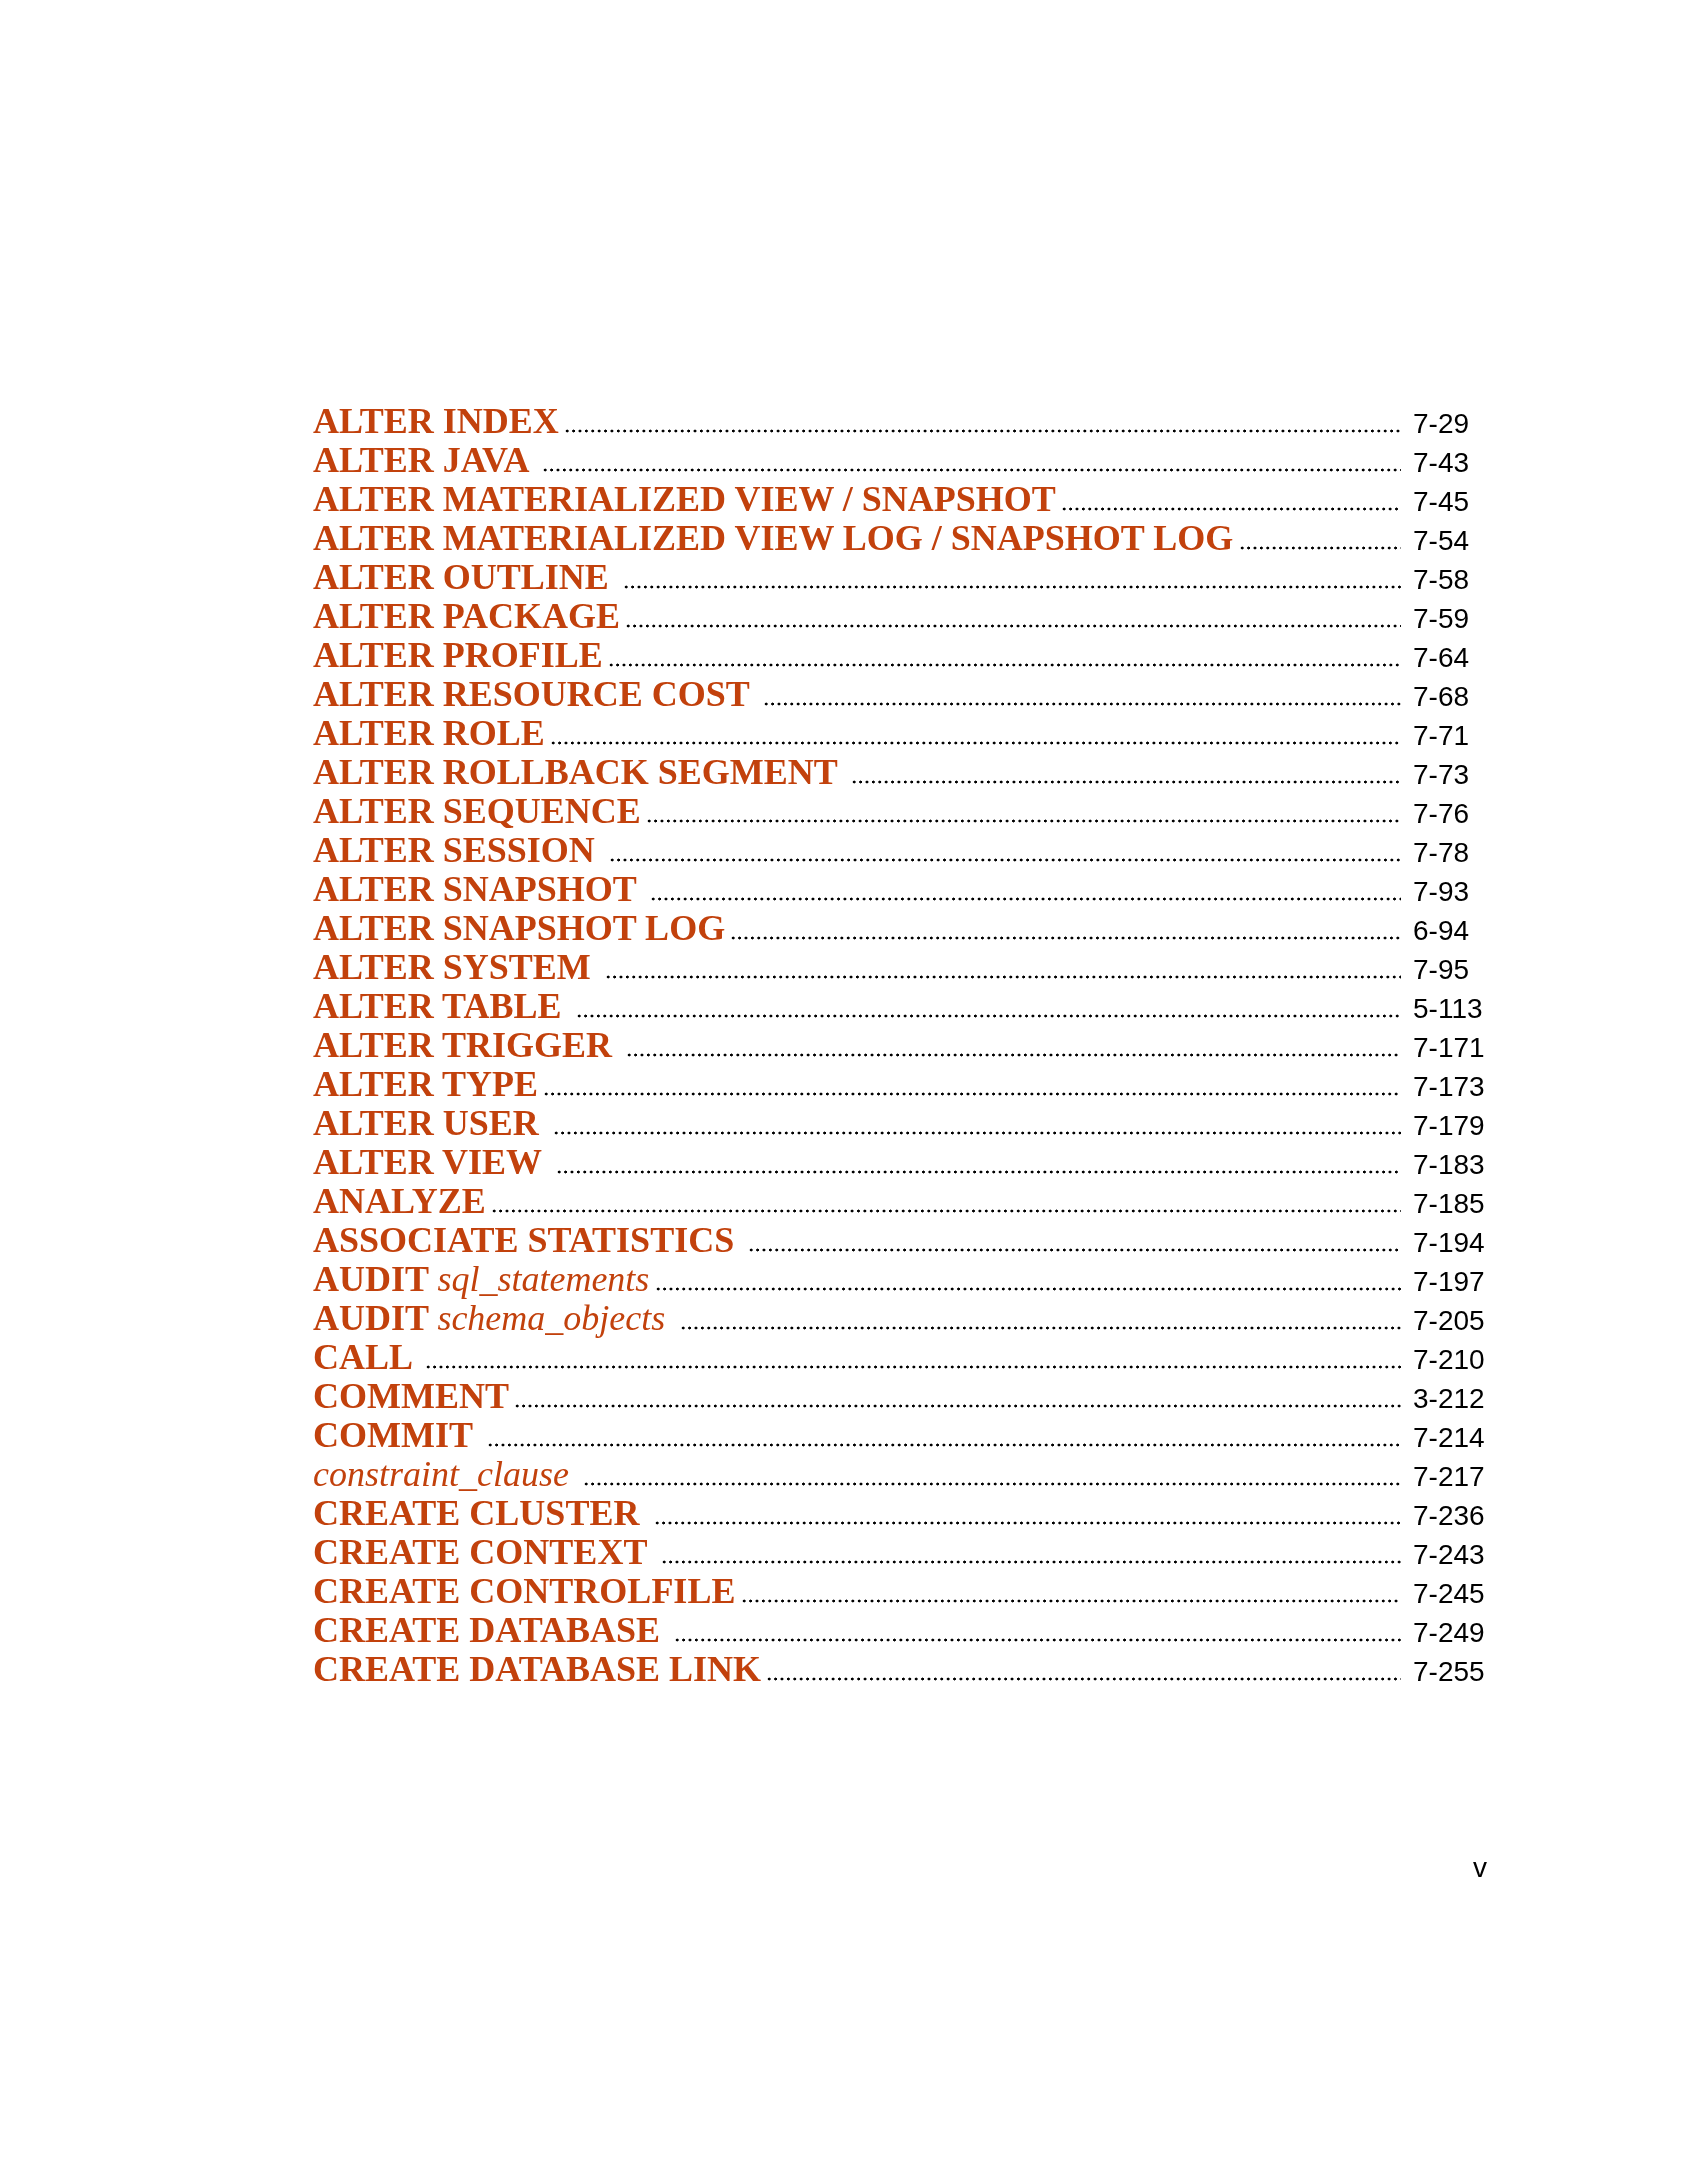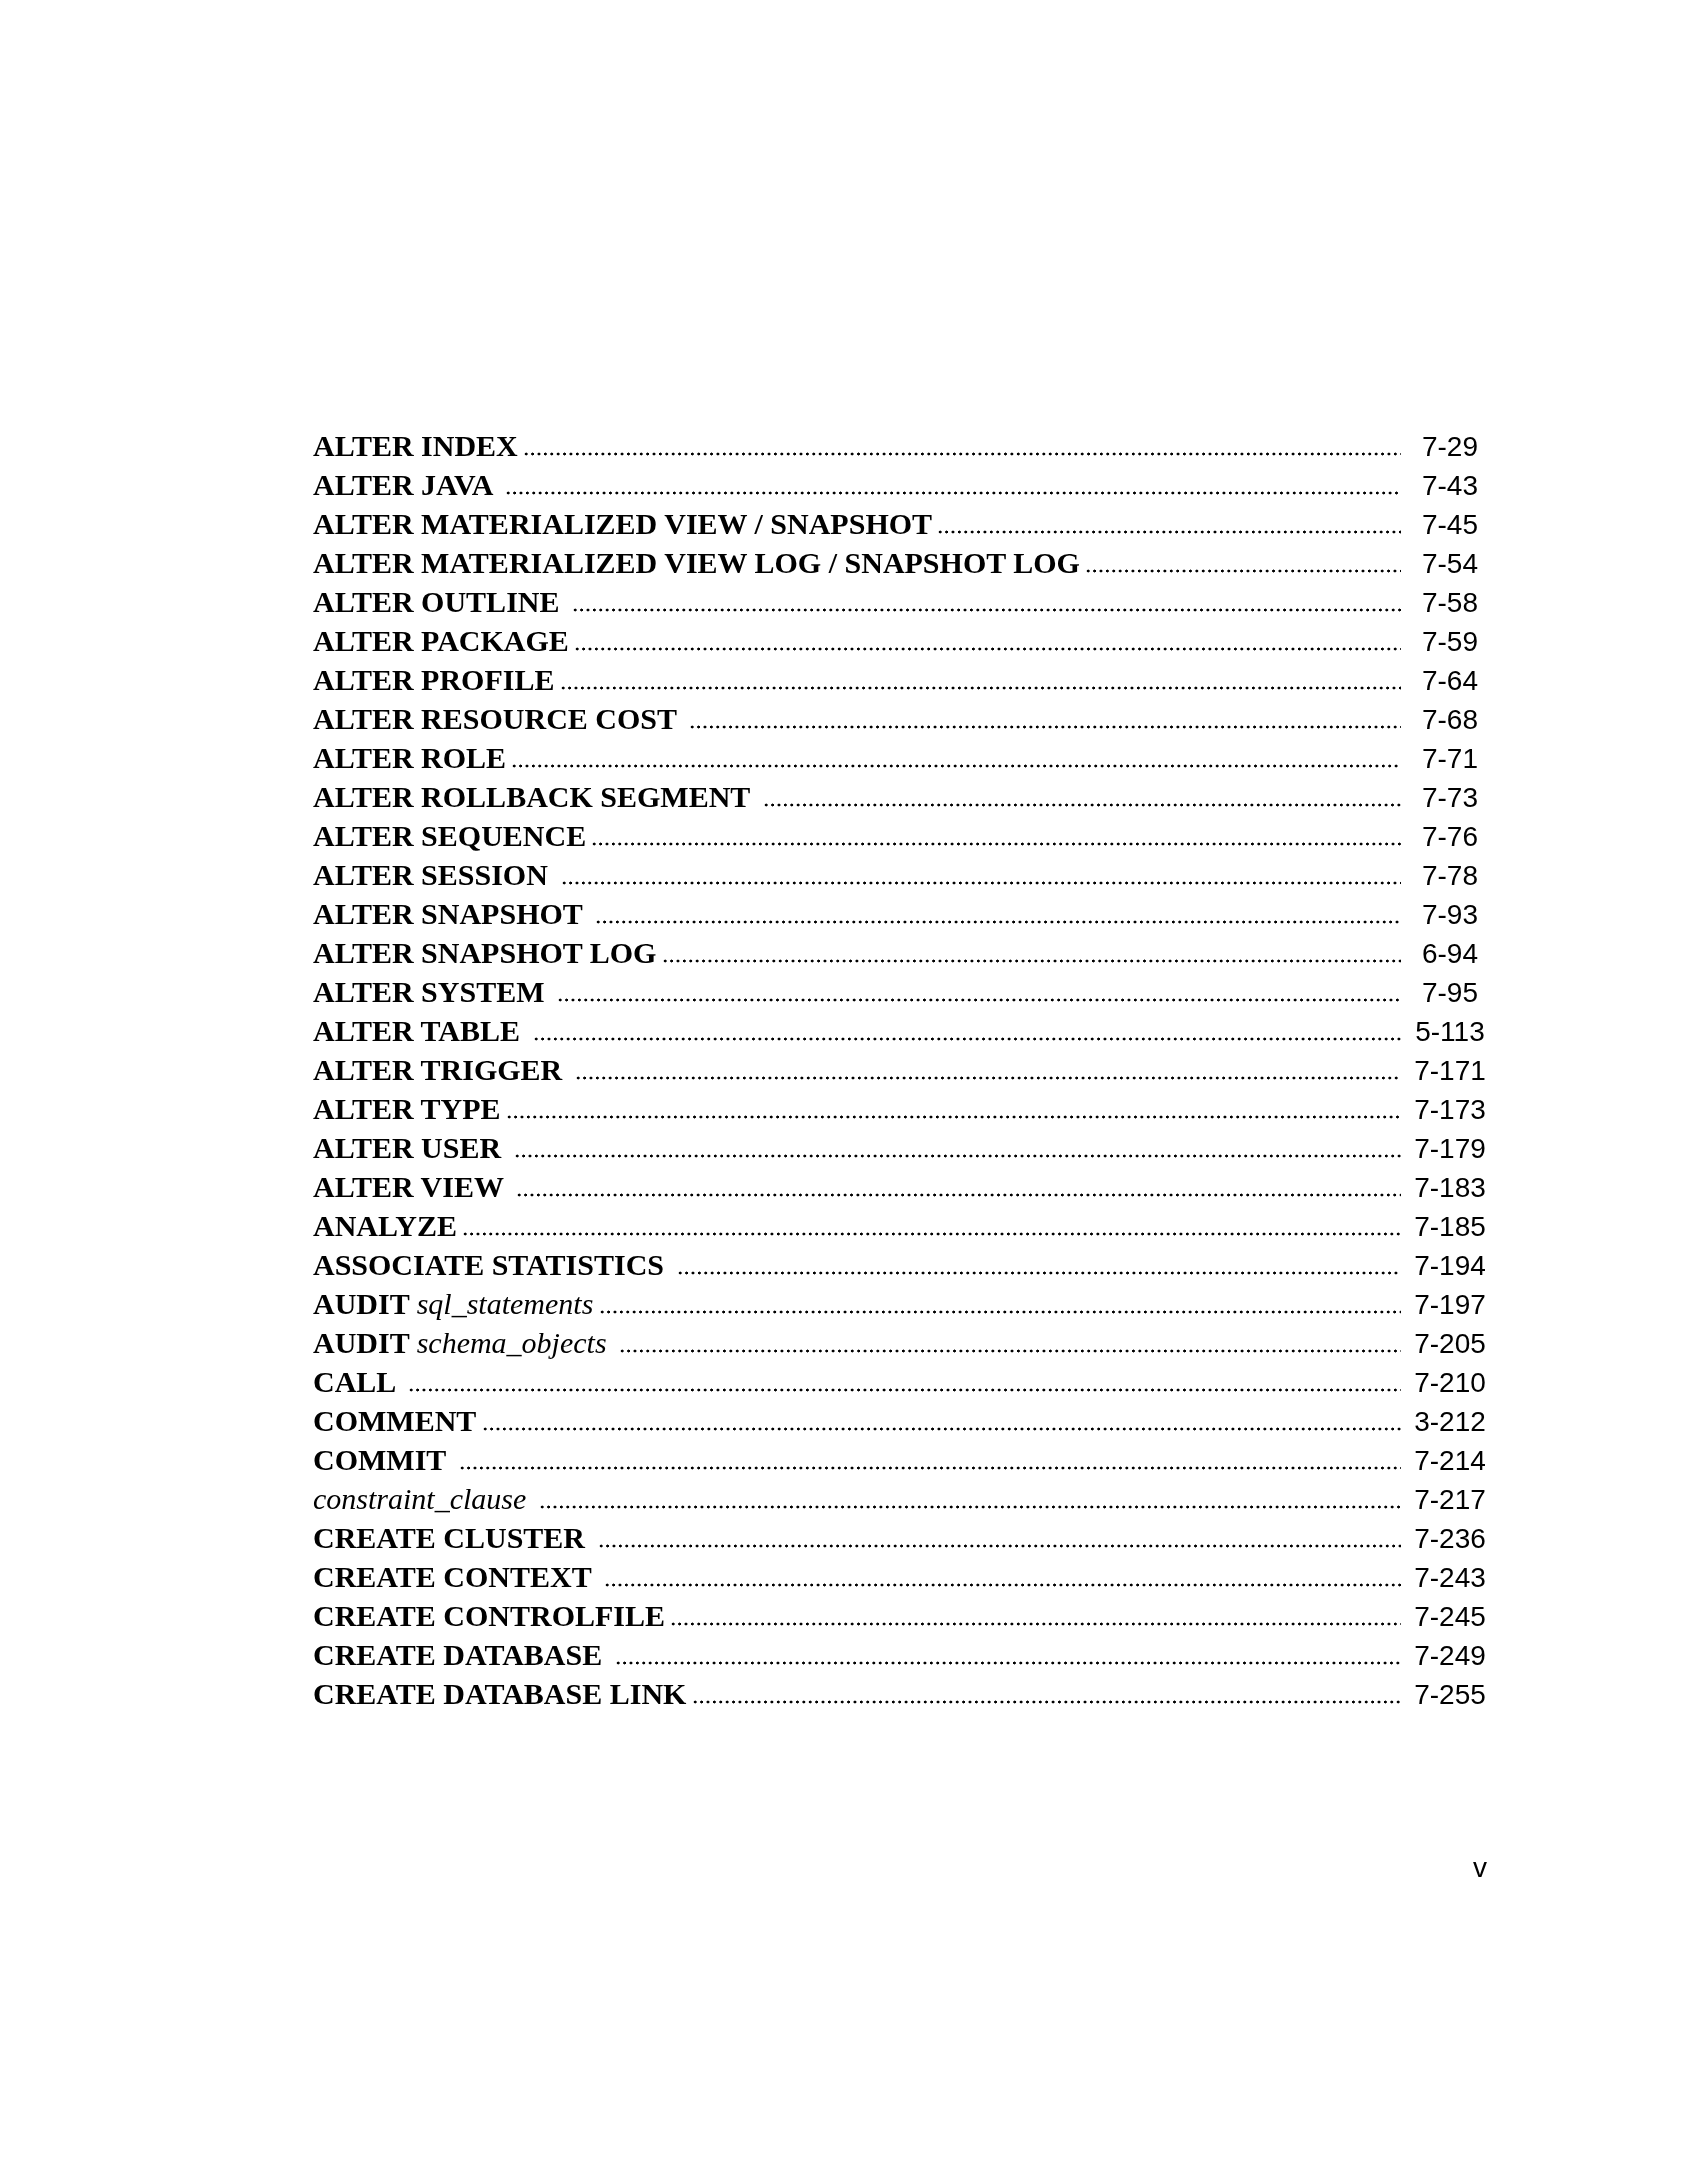--- a/index.html
+++ b/index.html
@@ -22,24 +22,23 @@
     width: 1174px;
     line-height: 39px;
   }
   .toc-row {
     display: flex;
     align-items: baseline;
     height: 39px;
     white-space: nowrap;
   }
   .entry-title {
-    font-size: 30px;
-    color: #000000;
+    font-size: 36px;
+    color: #c2410c;
     white-space: pre;
-    margin-top: 24px;
   }
   .entry-title .seg-bold {
     font-weight: bold;
     font-style: normal;
   }
   .entry-title .seg-italic {
     font-weight: normal;
     font-style: italic;
     font-family: Liberation Serif, serif;
   }
@@ -50,21 +49,21 @@
     margin-left: 5.3px;
     margin-right: 12px;
     background-image: radial-gradient(circle, #000000 1.3px, transparent 1.7px);
     background-size: 6.4px 4px;
     background-repeat: repeat-x;
     background-position: left center;
   }
   .page-num {
     flex: 0 0 74px;
     width: 74px;
-    text-align: center;
+    text-align: left;
     font-family: "Liberation Sans", sans-serif;
     font-size: 28px;
     font-weight: normal;
     color: #000000;
   }
   .folio {
     position: absolute;
     right: 200px;
     top: 1854px;
     font-family: "Liberation Sans", sans-serif;

